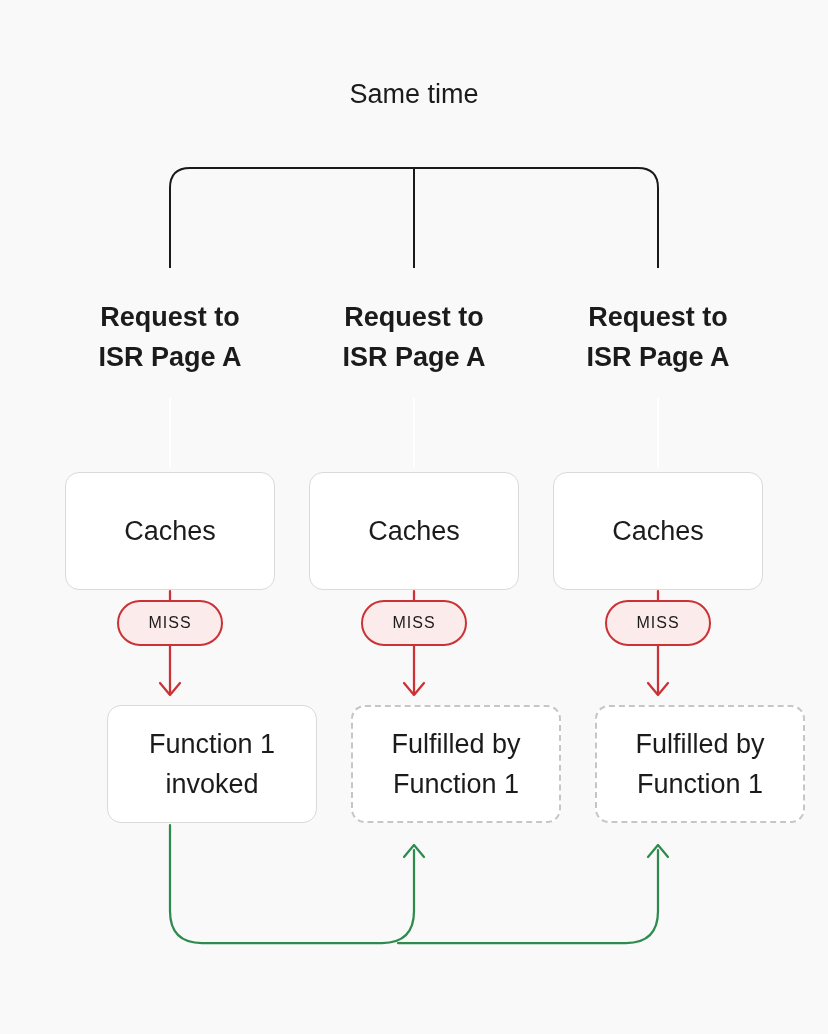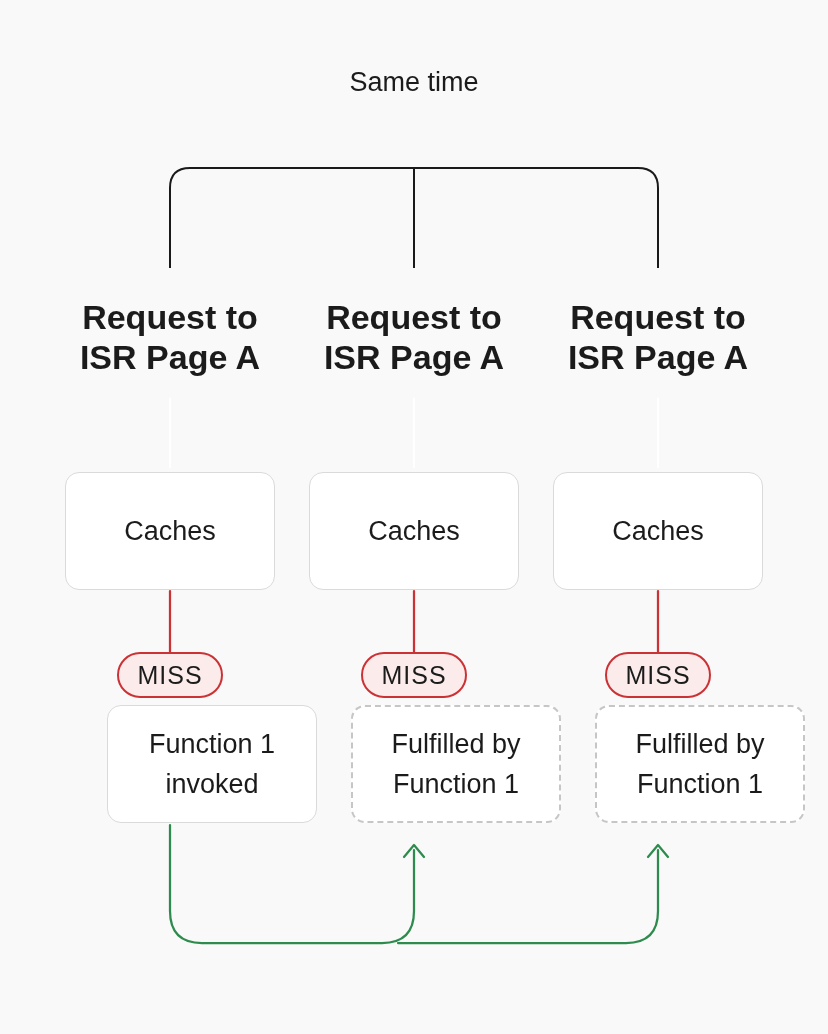--- a/index.html
+++ b/index.html
@@ -25,54 +25,54 @@
     background:var(--background);
     overflow:hidden;
   }
   .wires{position:absolute;inset:0;z-index:0;}
   .wires path{fill:none;stroke-width:2;}
   .wires path.dark{stroke:var(--line);}
   .wires path.faint{stroke:var(--faint-connector);}
   .wires path.red{stroke:var(--red);stroke-width:2.25;stroke-linecap:round;stroke-linejoin:round;}
   .wires path.green{stroke:var(--green);stroke-width:2.25;stroke-linecap:round;stroke-linejoin:round;}
   .title{
-    position:absolute;left:0;top:67px;width:828px;
+    position:absolute;left:0;top:79px;width:828px;
     text-align:center;
     font-size:27px;font-weight:500;color:var(--text);
     z-index:1;
   }
   .request-label{
     position:absolute;top:297px;width:260px;
     text-align:center;white-space:pre-line;
-    font-size:34px;font-weight:700;line-height:40px;color:var(--text);
+    font-size:27px;font-weight:700;line-height:40px;color:var(--text);
     z-index:1;
   }
   .box{
     position:absolute;width:210px;height:118px;
     box-sizing:border-box;
     background:var(--box-fill);
     border:1.5px solid var(--box-border);
     border-radius:14px;
     display:flex;align-items:center;justify-content:center;
     text-align:center;white-space:pre-line;
     font-size:27px;line-height:40px;color:var(--text);
     z-index:1;
   }
   .box.cache{top:472px;}
   .box.result{top:705px;margin-left:42px;}
   .box.dashed{border:2px dashed var(--dashed-border);}
   .col1{left:65px;}  .col2{left:309px;}  .col3{left:553px;}
   .pill{
-    position:absolute;top:652px;width:106px;height:46px;
+    position:absolute;top:600px;width:106px;height:46px;
     box-sizing:border-box;
     background:var(--red-fill);
     border:2px solid var(--red);
     border-radius:23px;
     display:flex;align-items:center;justify-content:center;
-    font-size:25px;font-weight:500;letter-spacing:1px;color:var(--text);
+    font-size:16px;font-weight:500;letter-spacing:1px;color:var(--text);
     z-index:2;
   }
   .pill.p1{left:117px;} .pill.p2{left:361px;} .pill.p3{left:605px;}
 </style>
 </head>
 <body>
 
 <div class="canvas">
 
   <svg class="wires" width="828" height="1034" viewBox="0 0 828 1034">

